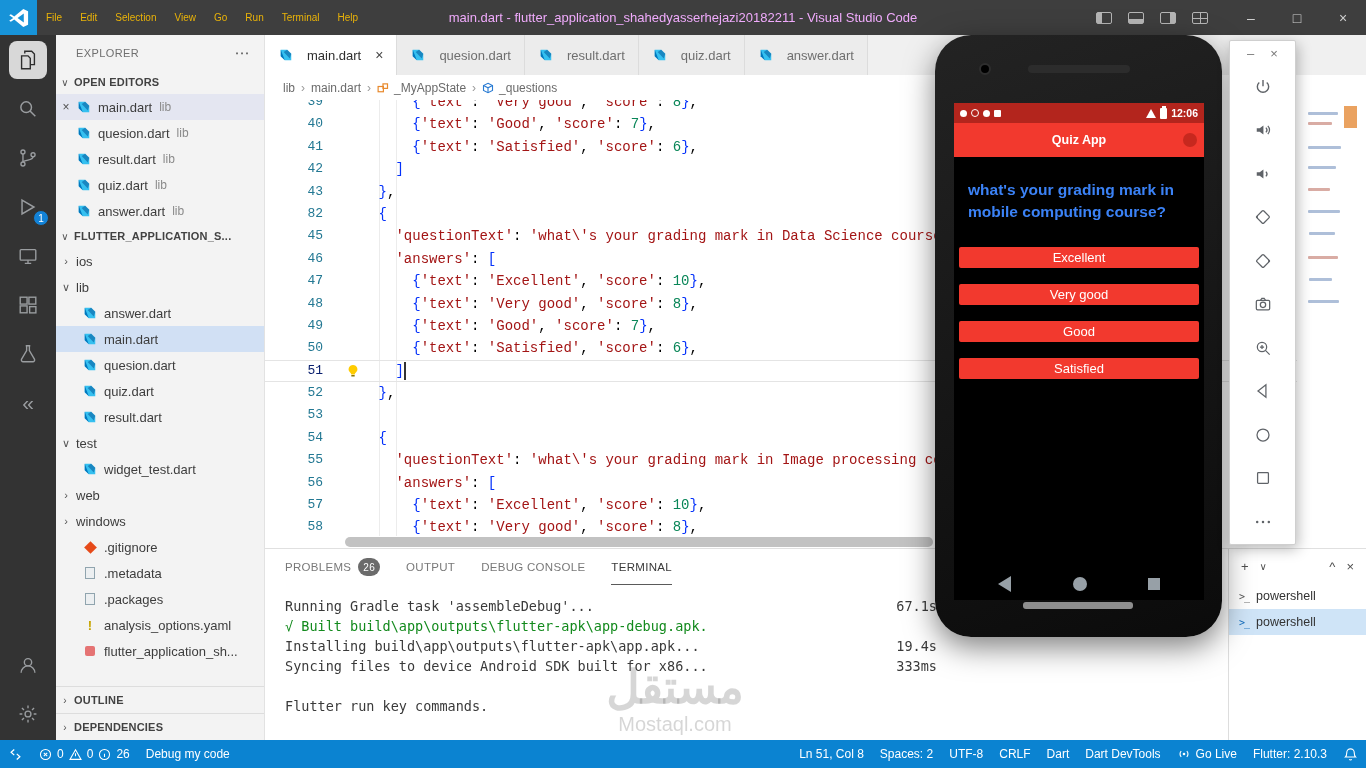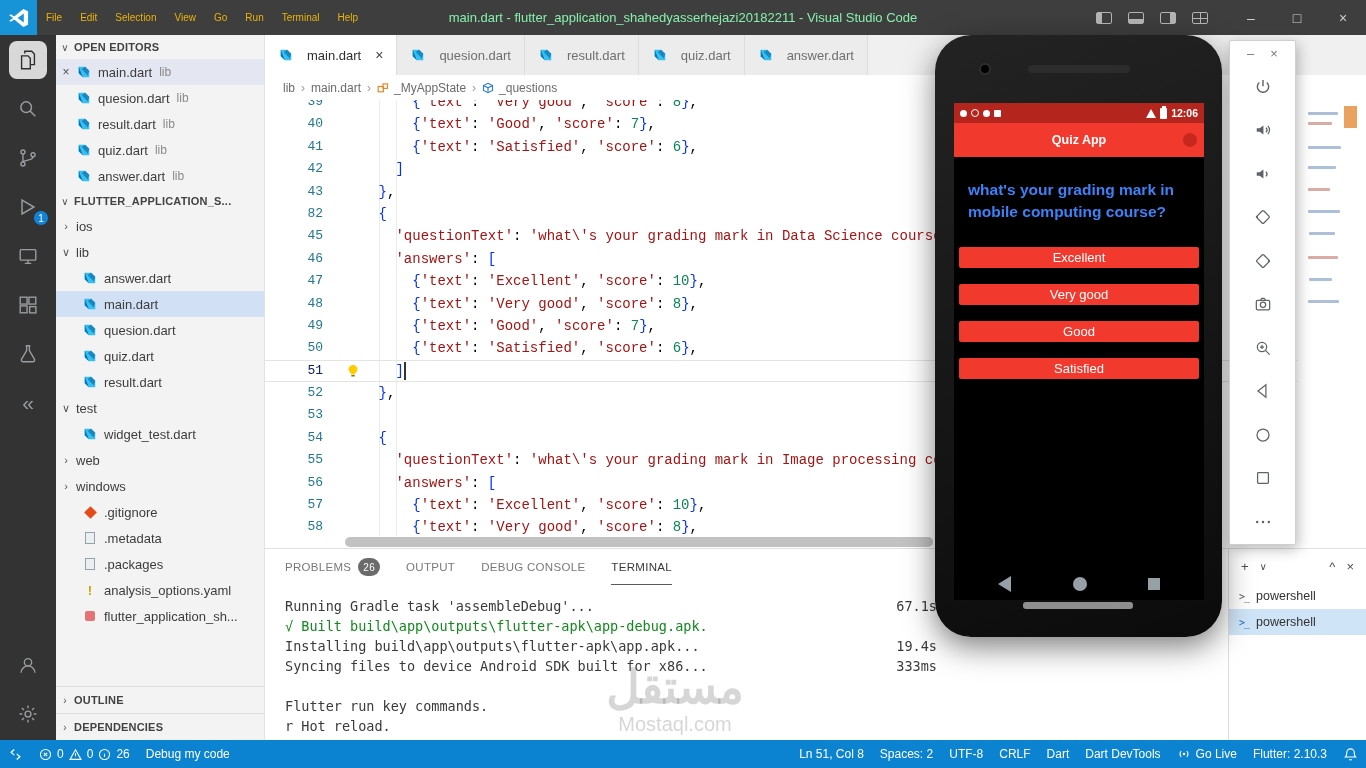--- a/index.html
+++ b/index.html
@@ -4,21 +4,21 @@
 <style>
 *{margin:0;padding:0;box-sizing:border-box}
 html,body{width:1366px;height:768px;overflow:hidden;background:#fff}
 #app{position:relative;width:1366px;height:768px;font-family:"Liberation Sans",sans-serif;overflow:hidden;background:#fff}
 svg{display:block}
 
 #titlebar{position:absolute;left:0;top:0;width:1366px;height:35px;background:#3e3e3e;display:flex;align-items:center;z-index:30}
 .logo{width:37px;height:35px;background:#1793d8;display:flex;align-items:center;justify-content:center;flex:none}
 .menu{display:flex;height:100%}
 .menu-item{display:flex;align-items:center;padding:0 9px;color:#eab308;font-size:10px}
-.win-title{position:absolute;left:50%;transform:translateX(-50%);color:#86efac;font-size:13px;white-space:nowrap}
+.win-title{position:absolute;left:50%;transform:translateX(-50%);color:#f0abfc;font-size:13px;white-space:nowrap}
 .tb-right{margin-left:auto;display:flex;align-items:center;height:100%}
 .layout-ics{display:flex;gap:16px;margin-right:20px;align-items:center}
 .lic{width:16px;height:12px;border:1px solid #b5b5b5;border-radius:2px;position:relative}
 .lic.sb::before{content:"";position:absolute;left:0;top:0;bottom:0;width:5px;background:#b5b5b5}
 .lic.pn::before{content:"";position:absolute;left:0;right:0;bottom:0;height:4px;background:#b5b5b5}
 .lic.sr::before{content:"";position:absolute;right:0;top:0;bottom:0;width:5px;background:#b5b5b5}
 .lic.grid{background:linear-gradient(#b5b5b5,#b5b5b5) 7px 0/1px 100% no-repeat,linear-gradient(#b5b5b5,#b5b5b5) 0 5px/100% 1px no-repeat}
 .win-btn{width:46px;height:35px;display:flex;align-items:center;justify-content:center;color:#cfcfcf;font-size:14px}
 
 #activitybar{position:absolute;left:0;top:35px;width:56px;height:705px;background:#333;z-index:29}
@@ -245,20 +245,24 @@
             <svg width="22" height="22" viewBox="0 0 24 24" fill="none" stroke="currentColor" stroke-width="1.5">
               <circle cx="12" cy="12" r="3.2"></circle>
               <path d="M12 2.8v3M12 18.2v3M2.8 12h3M18.2 12h3M5.4 5.4l2.2 2.2M16.4 16.4l2.2 2.2M18.6 5.4l-2.2 2.2M7.6 16.4l-2.2 2.2"></path>
             </svg>
           </span>
         </div>
       </div>
   </div>
 
   <div id="sidebar">
+    <div class="sb-title">
+      <span>EXPLORER</span>
+      <span class="more">⋯</span>
+    </div>
     <div class="sec-head">
       <span class="chev">∨</span>
       <span>OPEN EDITORS</span>
     </div>
     <div id="open-editors">
         <div class="sb-row sel-open">
           <span class="lead">×</span>
           <span class="fi">
             <svg width="14" height="14" viewBox="0 0 24 24">
               <path fill="#35c0f0" d="M3 3h11l7 7v11H10L3 14z"></path>
@@ -599,21 +603,20 @@
           <span>TERMINAL</span>
         </div>
       </div>
     <div id="term">
         <div class="tl"><span class="txt">Running Gradle task 'assembleDebug'...</span><span class="time">67.1s</span></div>
         <div class="tl green"><span class="txt">√ Built build\app\outputs\flutter-apk\app-debug.apk.</span></div>
         <div class="tl"><span class="txt">Installing build\app\outputs\flutter-apk\app.apk...</span><span class="time">19.4s</span></div>
         <div class="tl"><span class="txt">Syncing files to device Android SDK built for x86...</span><span class="time">333ms</span></div>
         <div class="tl"><span class="txt">&nbsp;</span></div>
         <div class="tl"><span class="txt">Flutter run key commands.</span></div>
-        <div class="tl"><span class="txt">r Hot reload.</span></div>
       </div>
   </div>
 
   <div id="term-side">
     <div class="ts-head">
       <span>+</span>
       <span style="font-size:10px">∨</span>
       <span class="sp"></span>
       <span>^</span>
       <span>×</span>

